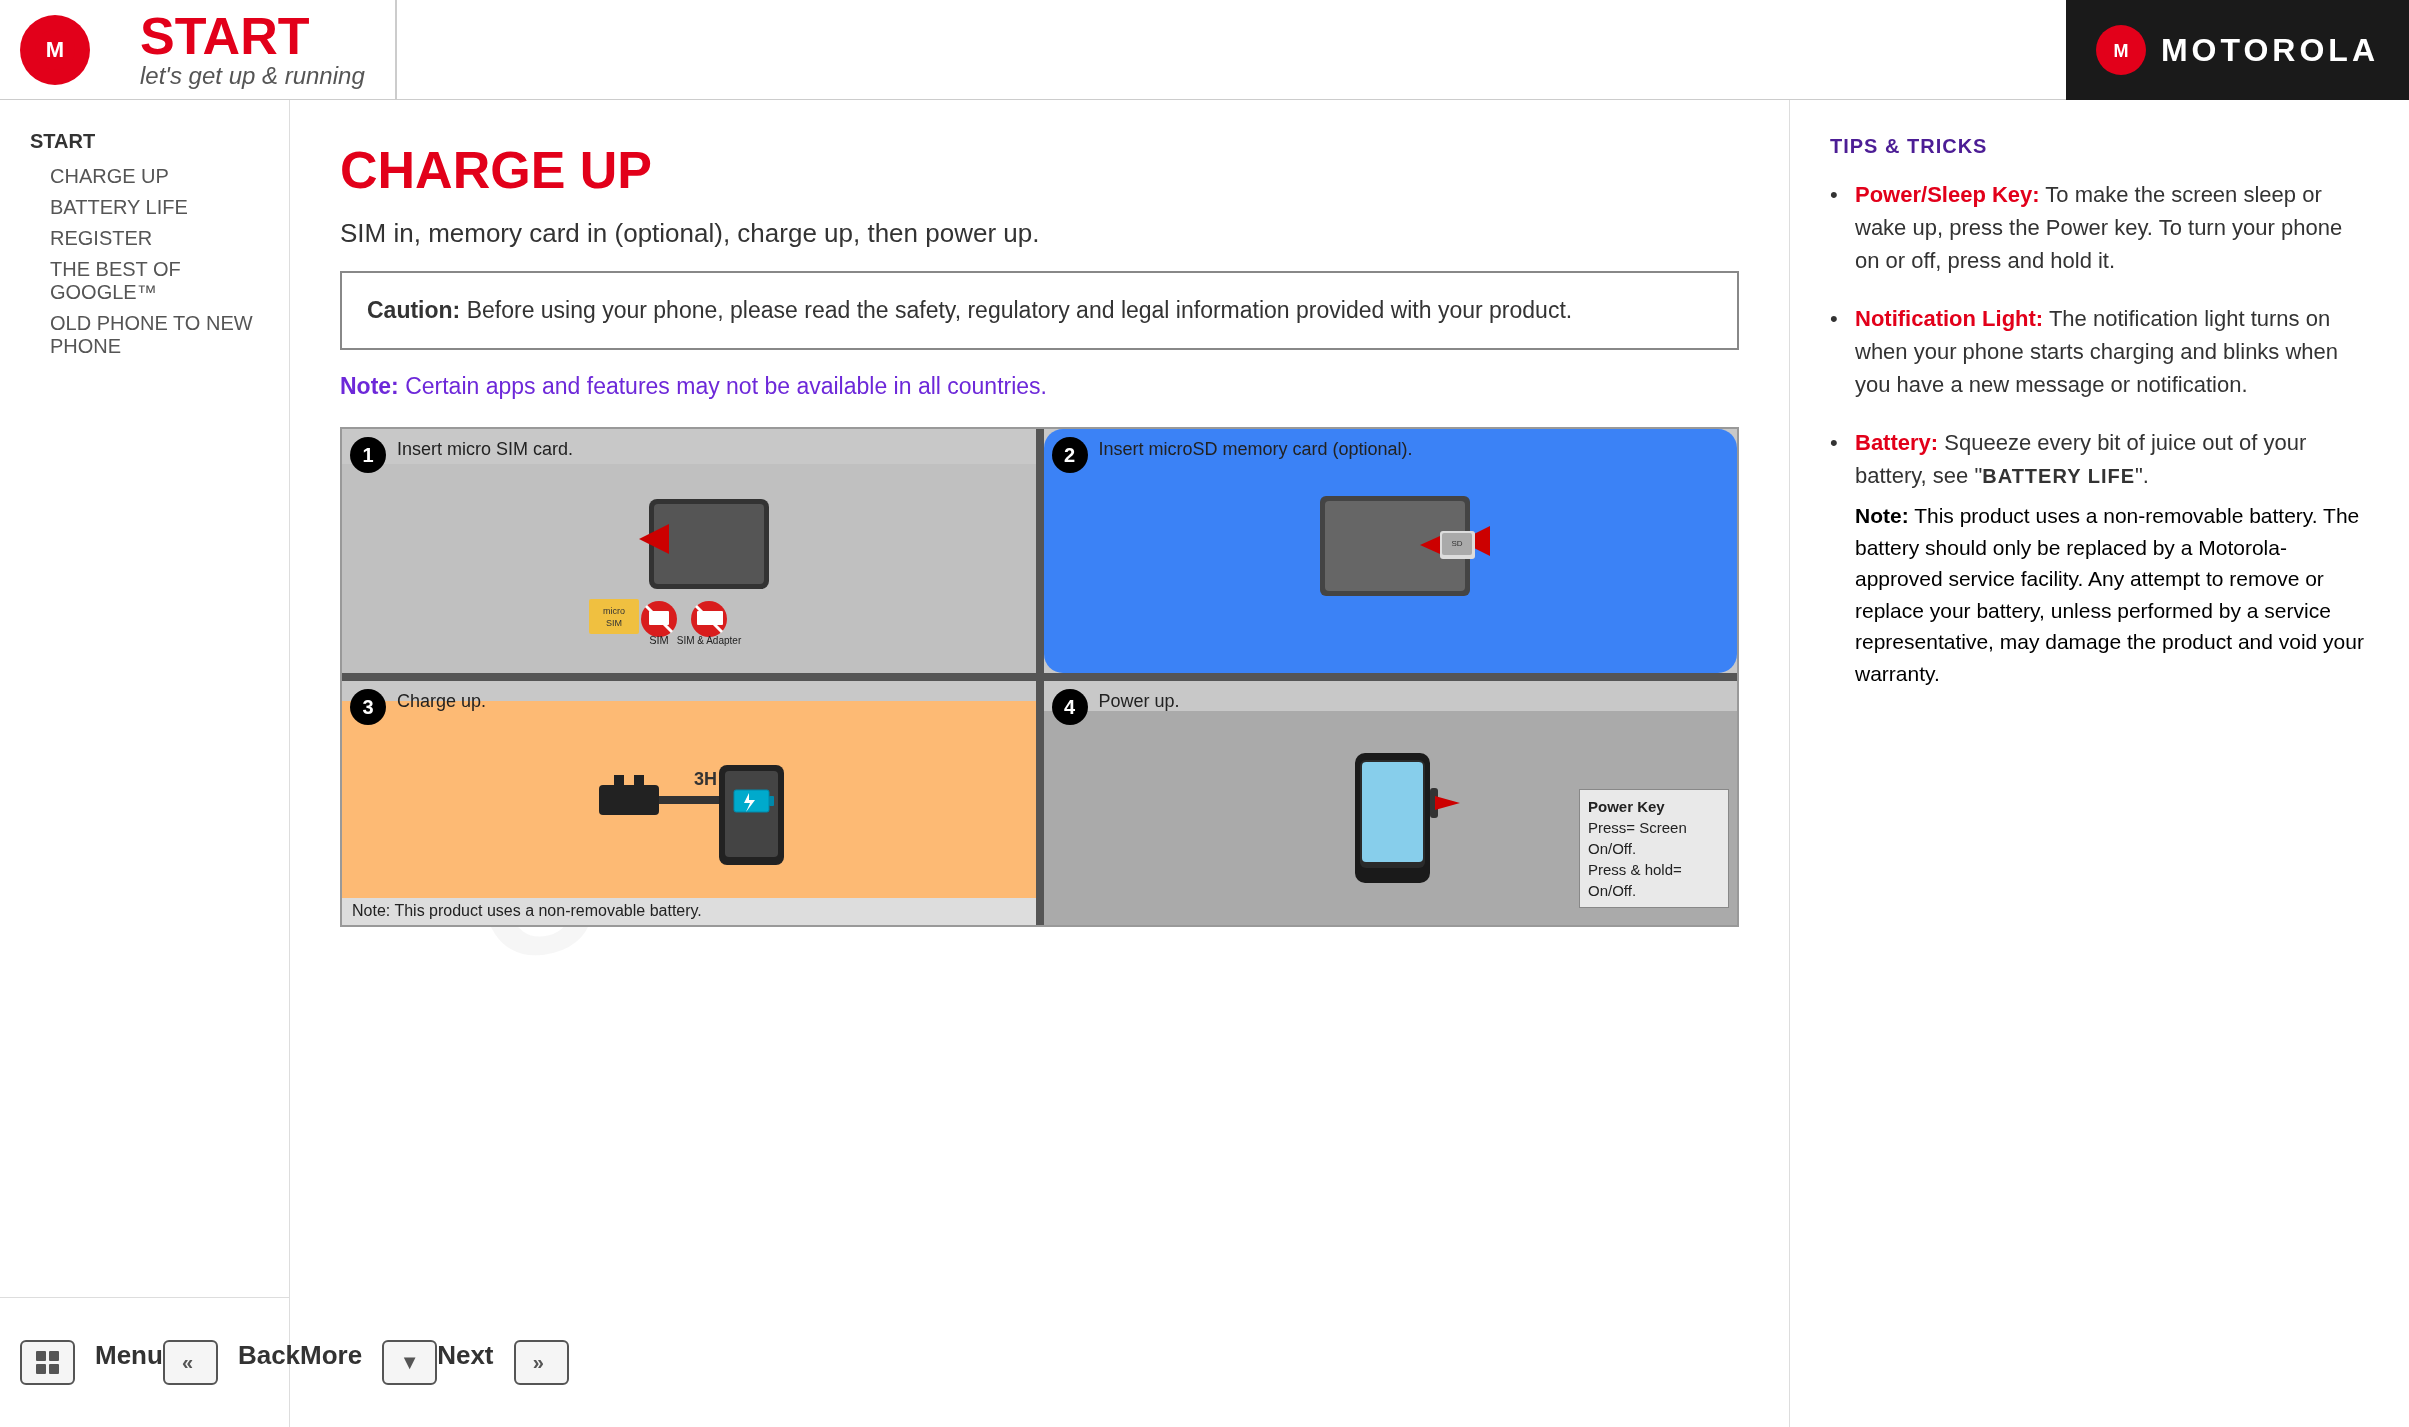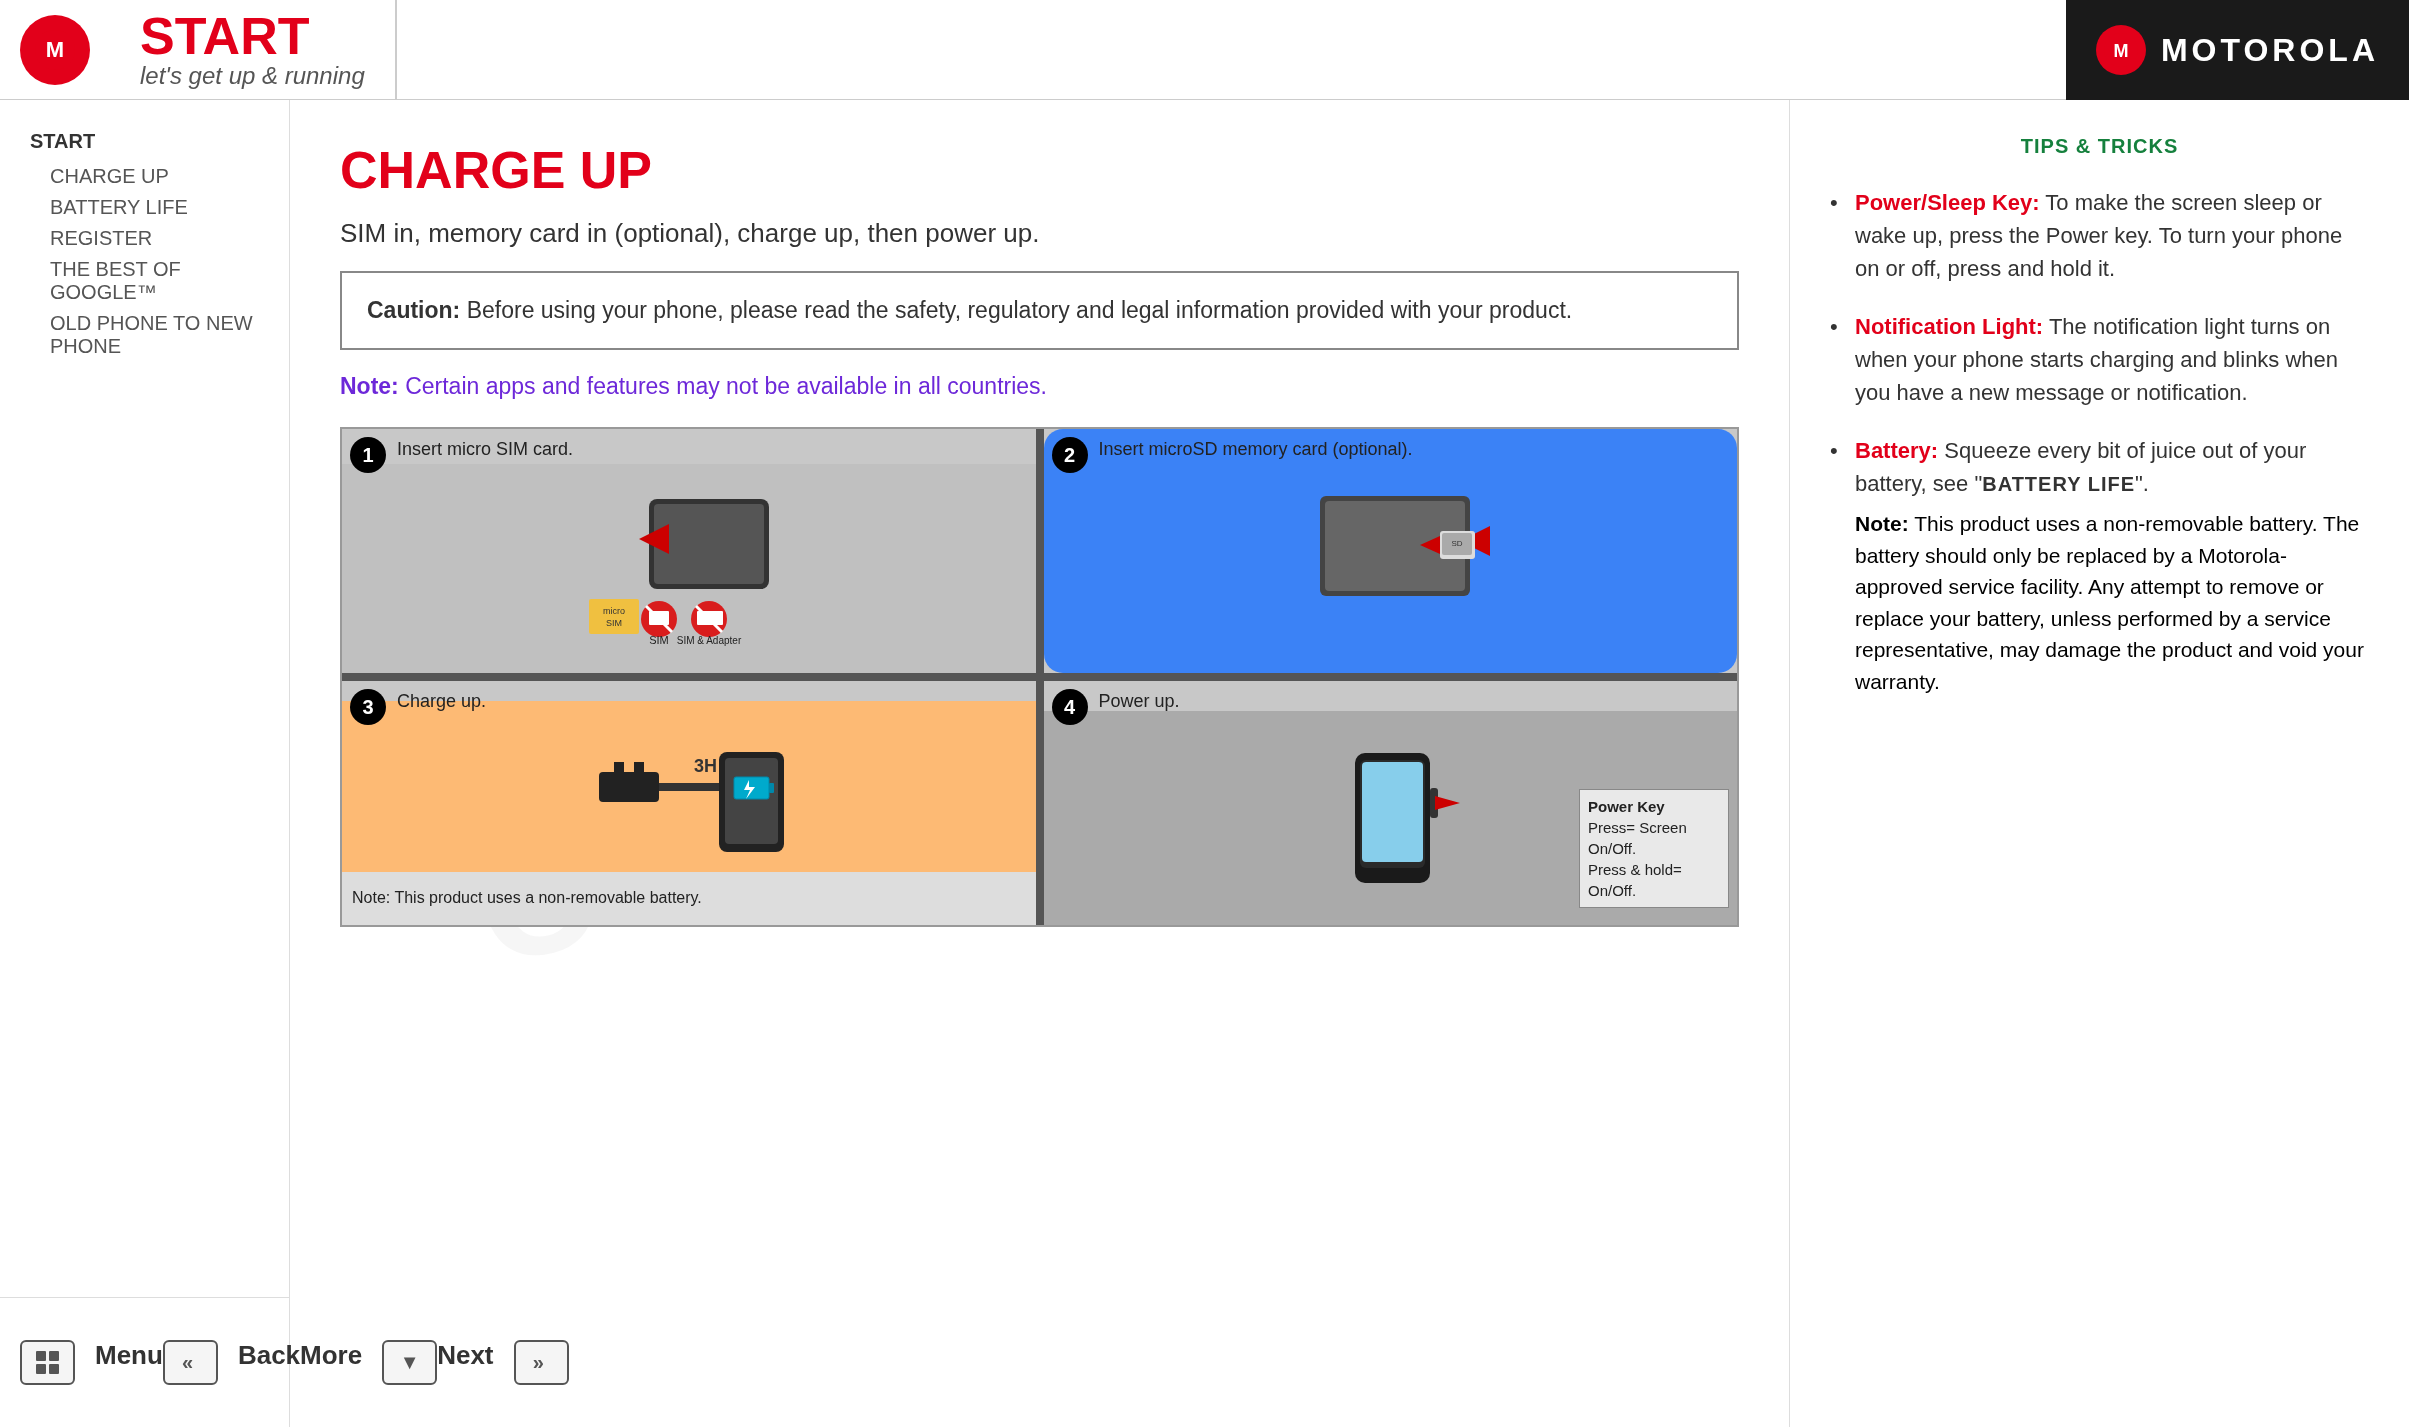--- a/index.html
+++ b/index.html
@@ -271,25 +271,24 @@
     .right-panel {
       width: 620px;
       background: white;
       padding: 35px 40px;
       border-left: 1px solid #ddd;
       overflow: hidden;
     }
     .tips-title {
       font-size: 20px;
       font-weight: bold;
-      color: #15803d;
+      color: #4c1d95;
       text-transform: uppercase;
       letter-spacing: 1px;
-      margin-bottom: 28px;
-      text-align: center;
+      margin-bottom: 20px;
     }
     .tip-item {
       margin-bottom: 25px;
       font-size: 22px;
       color: #333;
       line-height: 1.5;
       padding-left: 25px;
       position: relative;
     }
     .tip-item::before {
@@ -505,21 +504,21 @@
               <rect x="146" y="36" width="53" height="86" rx="4" fill="#444"></rect>
 
               <rect x="155" y="55" width="35" height="22" rx="2" fill="#00aacc" stroke="#0088aa" stroke-width="1"></rect>
               <rect x="190" y="61" width="5" height="10" rx="1" fill="#0088aa"></rect>
 
               <polygon points="170,58 165,68 171,68 167,77 176,65 170,65" fill="white"></polygon>
 
               <text x="115" y="50" fill="#333" font-size="18" font-weight="bold" font-family="Arial">3H</text>
             </svg>
           </div>
-          <div class="diagram-caption" style="font-size:16px;padding:16px 10px;">
+          <div class="diagram-caption" style="font-size:16px;padding:3px 10px;">
             Note: This product uses a non-removable battery.
           </div>
         </div>
 
         <div class="diagram-cell step-bg-4">
           <div class="diagram-number">4</div>
           <div class="diagram-label">Power up.</div>
           <div class="step-inner" style="background:#aaaaaa;flex:1;margin-top:30px;position:relative;">
             <svg width="220" height="140" viewBox="0 0 220 140">
 

